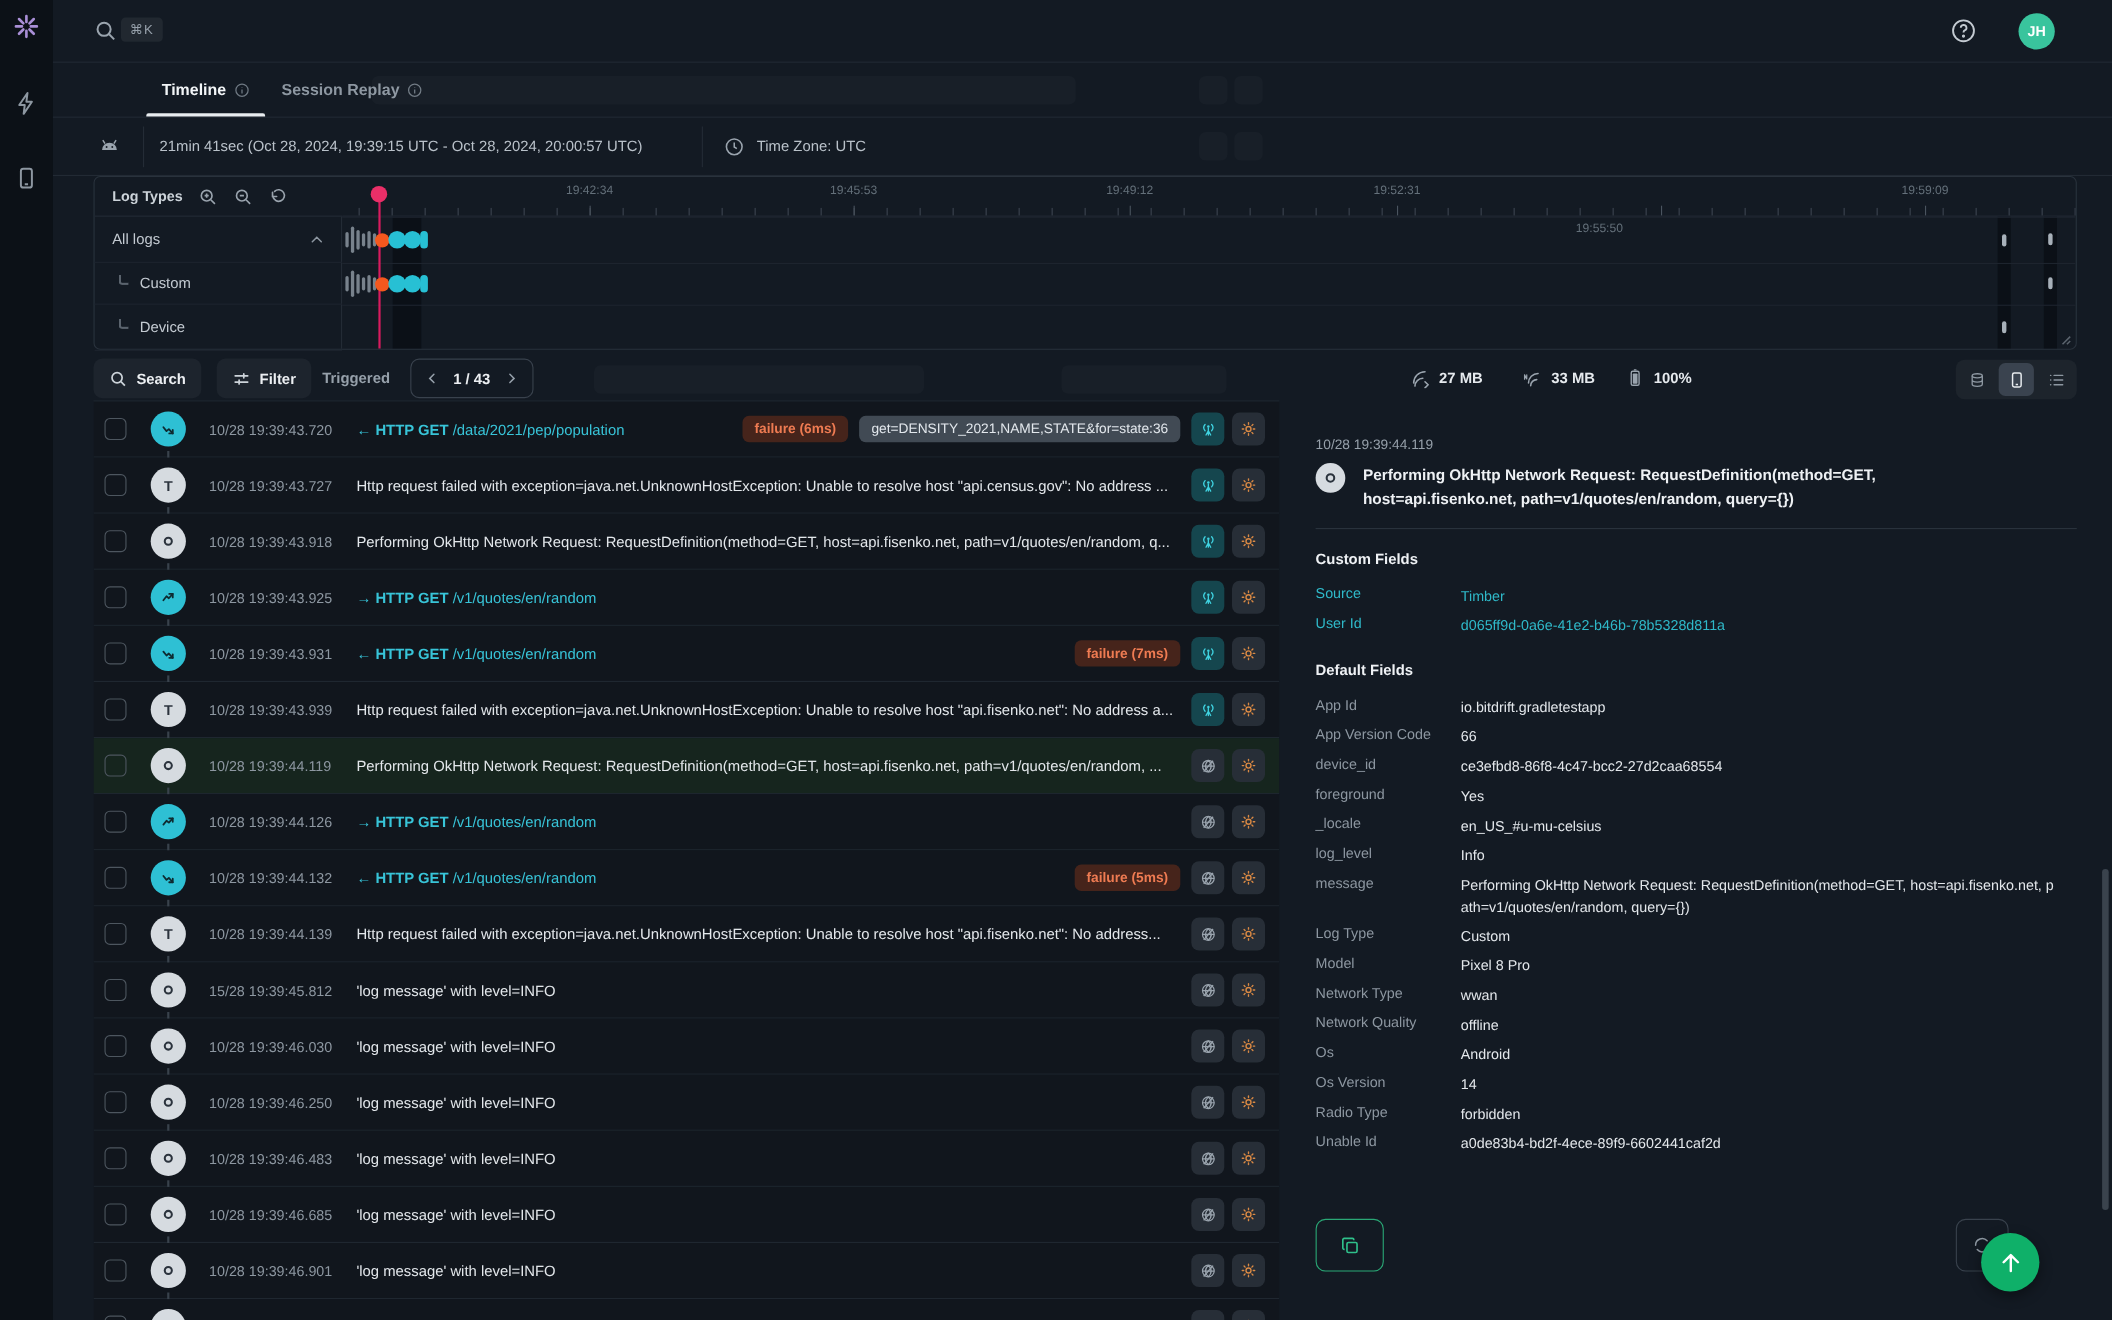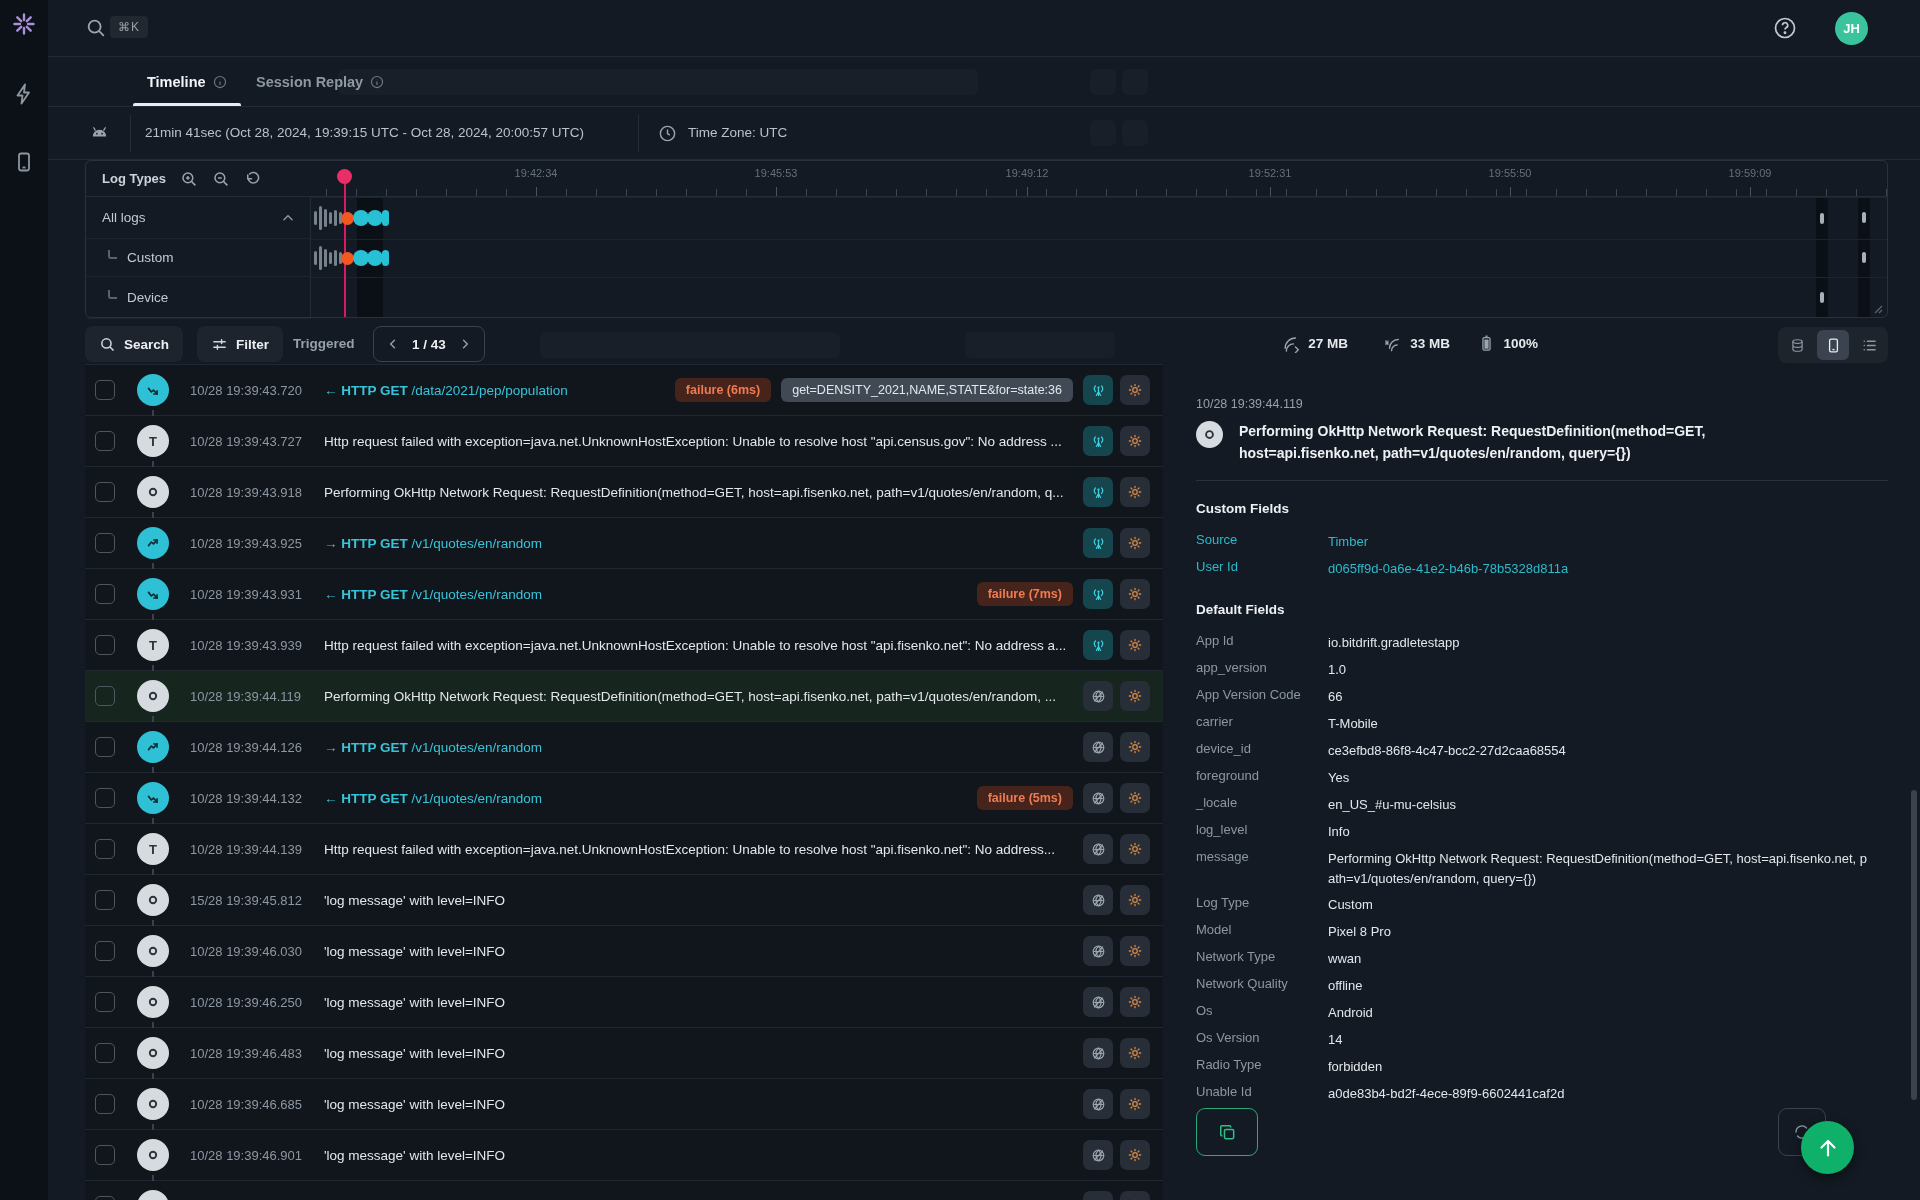--- a/index.html
+++ b/index.html
@@ -274,21 +274,21 @@
       <div class="tl-row-label indent" style="top: 80px; height: 42px;">
         <span class="elbow"></span>
         <span class="txt">Device</span>
       </div>
     </div>
   <div id="tl-track">
       <span class="axis-label" style="left: 225px; text-align: right;">19:42:34</span>
       <span class="axis-label" style="left: 465px;">19:45:53</span>
       <span class="axis-label" style="left: 716px;">19:49:12</span>
       <span class="axis-label" style="left: 959px;">19:52:31</span>
-      <span class="axis-label" style="left: 1199px;">19:55:50</span>
+      <span class="axis-label" style="left: 1143px; margin-top: 35px;">19:55:50</span>
       <span class="axis-label" style="left: 1439px;">19:59:09</span>
       <span class="tick" style="left: 15px;"></span>
       <span class="tick" style="left: 45px;"></span>
       <span class="tick" style="left: 75px;"></span>
       <span class="tick" style="left: 105px;"></span>
       <span class="tick" style="left: 135px;"></span>
       <span class="tick" style="left: 165px;"></span>
       <span class="tick" style="left: 195px;"></span>
       <span class="tick" style="left: 225px;"></span>
       <span class="tick" style="left: 255px;"></span>
@@ -872,30 +872,22 @@
         <span class="fvalue">d065ff9d-0a6e-41e2-b46b-78b5328d811a</span>
       </div>
     </div>
   <div class="d-sec">Default Fields</div>
   <div class="frows" id="default-frows">
       <div class="frow">
         <span class="flabel">App Id</span>
         <span class="fvalue">io.bitdrift.gradletestapp</span>
       </div>
       <div class="frow">
-        <span class="flabel">app_version</span>
-        <span class="fvalue">1.0</span>
-      </div>
-      <div class="frow">
         <span class="flabel">App Version Code</span>
         <span class="fvalue">66</span>
-      </div>
-      <div class="frow">
-        <span class="flabel">carrier</span>
-        <span class="fvalue">T-Mobile</span>
       </div>
       <div class="frow">
         <span class="flabel">device_id</span>
         <span class="fvalue">ce3efbd8-86f8-4c47-bcc2-27d2caa68554</span>
       </div>
       <div class="frow">
         <span class="flabel">foreground</span>
         <span class="fvalue">Yes</span>
       </div>
       <div class="frow">

